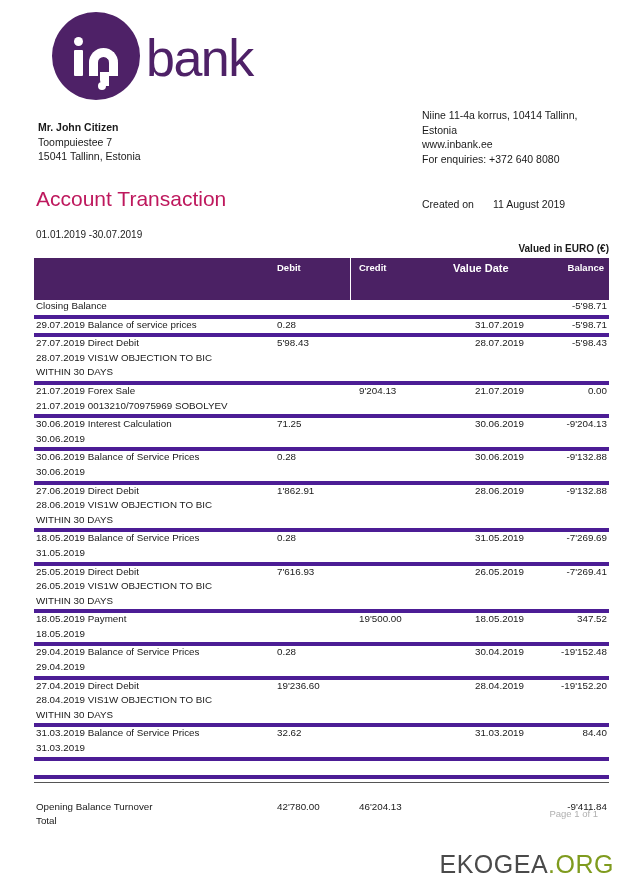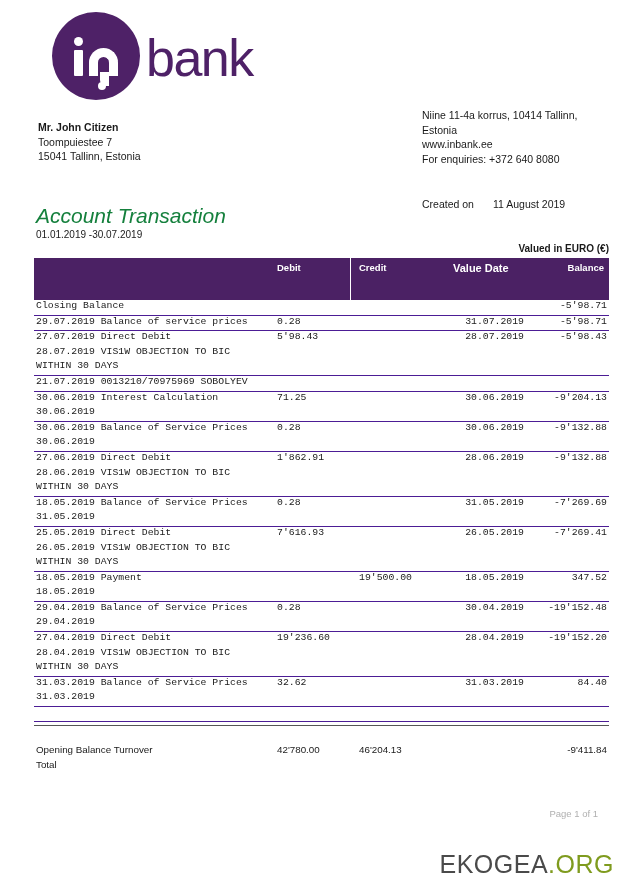--- a/index.html
+++ b/index.html
@@ -112,25 +112,24 @@
     top: 108px;
     font-size: 10.5px;
     line-height: 14.5px;
     width: 190px;
   }
 
   
   .doc-title {
     position: absolute;
     left: 36px;
-    top: 204px;
+    top: 187px;
     font-size: 21px;
-    color: #15803d;
+    color: #be185d;
     font-weight: 400;
-    font-style: italic;
   }
   .created-label {
     position: absolute;
     left: 422px;
     top: 198px;
     font-size: 10.5px;
   }
   .created-value {
     position: absolute;
     left: 493px;
@@ -206,23 +205,22 @@
     top: 0;
     width: 1px;
     height: 42px;
     background: #ffffff;
   }
 
   .tbody { width: 100%; }
 
   .trow {
     position: relative;
-    border-bottom: 1px solid #4c1d95;
+    border-bottom: 4px solid #4c1d95;
     min-height: 14px;
-    font-family: Liberation Mono, monospace;
   }
   .line {
     position: relative;
     height: 14.6px;
   }
   .c-desc {
     position: absolute;
     left: 2px;
     top: 0;
     font-size: 9.8px;
@@ -347,20 +345,26 @@
             <span class="c-balance">-5'98.43</span>
           </div>
           <div class="line">
             <span class="c-desc">28.07.2019 VIS1W OBJECTION TO BIC</span>
           </div>
           <div class="line">
             <span class="c-desc">WITHIN 30 DAYS</span>
           </div>
         </div>
         <div class="trow">
+          <div class="line">
+            <span class="c-desc">21.07.2019 Forex Sale</span>
+            <span class="c-credit">9'204.13</span>
+            <span class="c-valuedate">21.07.2019</span>
+            <span class="c-balance">0.00</span>
+          </div>
           <div class="line">
             <span class="c-desc">21.07.2019 0013210/70975969 SOBOLYEV</span>
           </div>
         </div>
         <div class="trow">
           <div class="line">
             <span class="c-desc">30.06.2019 Interest Calculation</span>
             <span class="c-debit">71.25</span>
             <span class="c-valuedate">30.06.2019</span>
             <span class="c-balance">-9'204.13</span>

